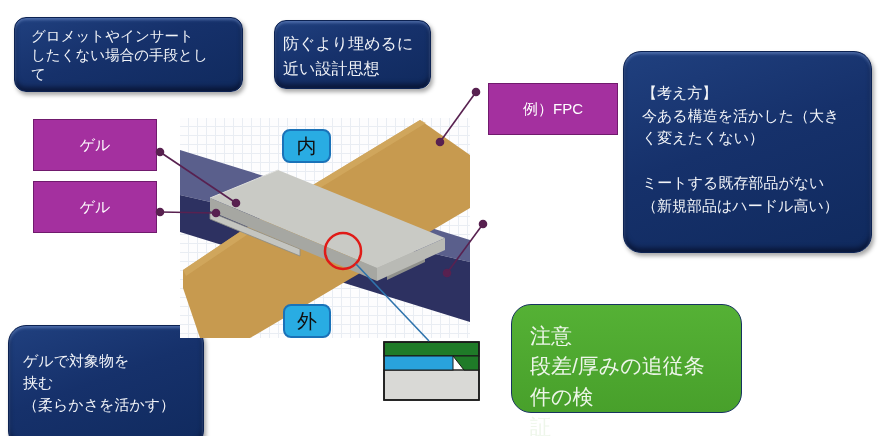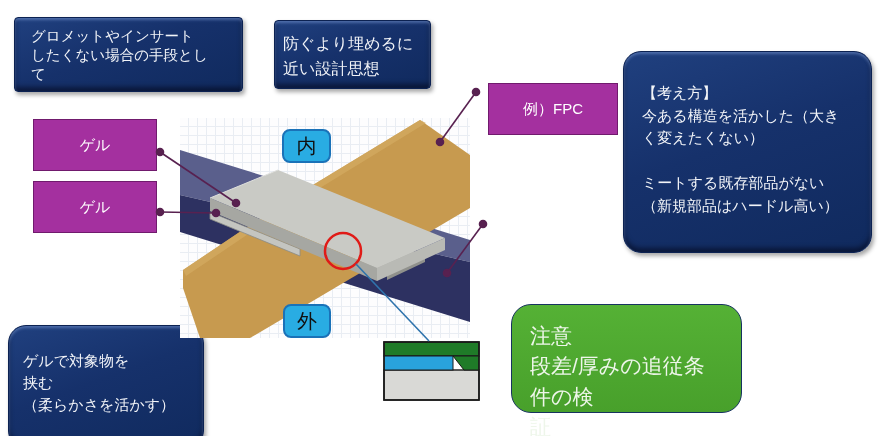--- a/index.html
+++ b/index.html
@@ -6,21 +6,21 @@
   body{font-family:"Liberation Sans","DejaVu Sans",sans-serif;background:#fff;}
   #canvas{position:relative;width:881px;height:436px;background:#ffffff;overflow:hidden;}
 
   .txt{white-space:pre-line;}
 
   
   .navy-box{
     position:absolute;
     background:linear-gradient(160deg,#20407f 0%,#16316b 45%,#102a5e 100%);
     border:1px solid #0c2252;
-    border-radius:4px;
+    border-radius:12px;
     color:#f2f4f8;
     box-shadow:inset 0 2px 3px rgba(140,170,230,.45), inset 0 -4px 5px rgba(0,0,15,.5), 2px 3px 4px rgba(0,0,0,.35);
     box-sizing:border-box;
     line-height:1.32;
   }
 
   
   .plabel{
     position:absolute;
     background:#a4309f;

